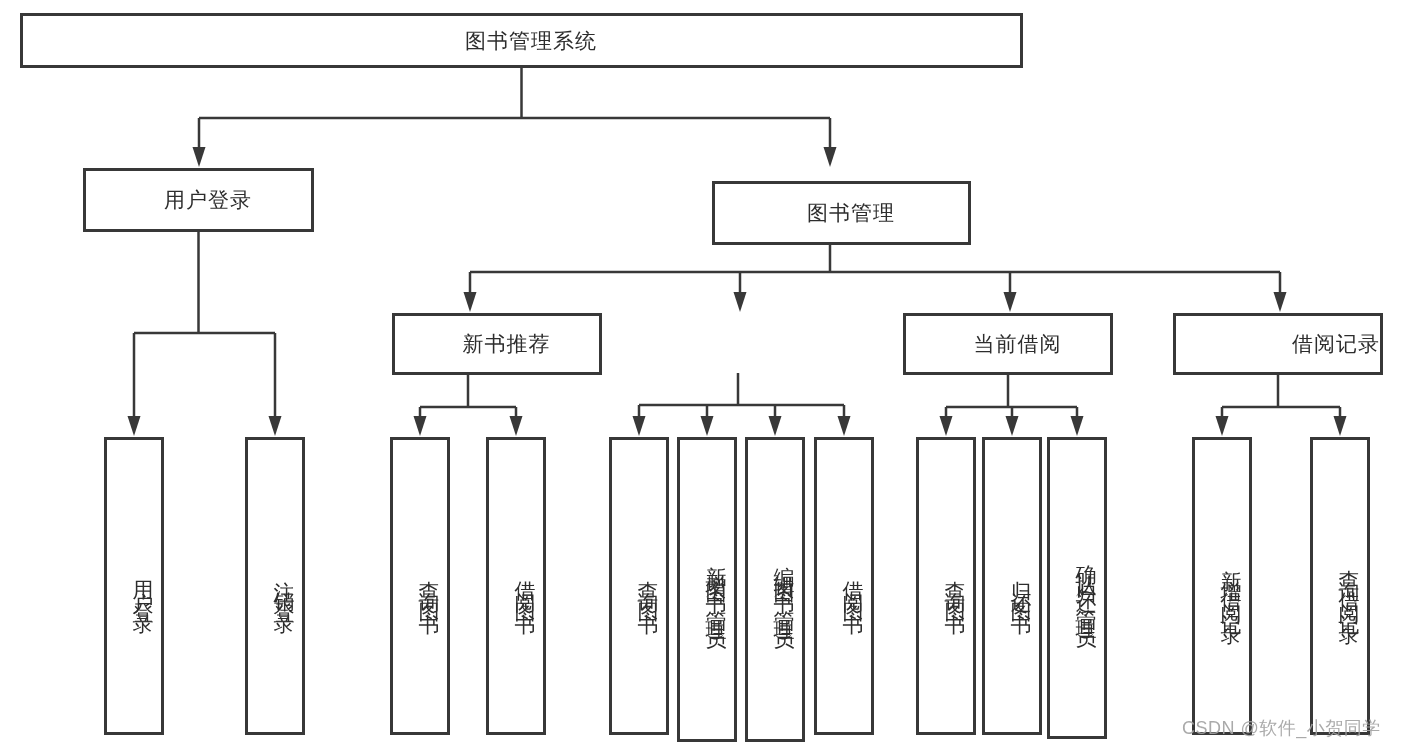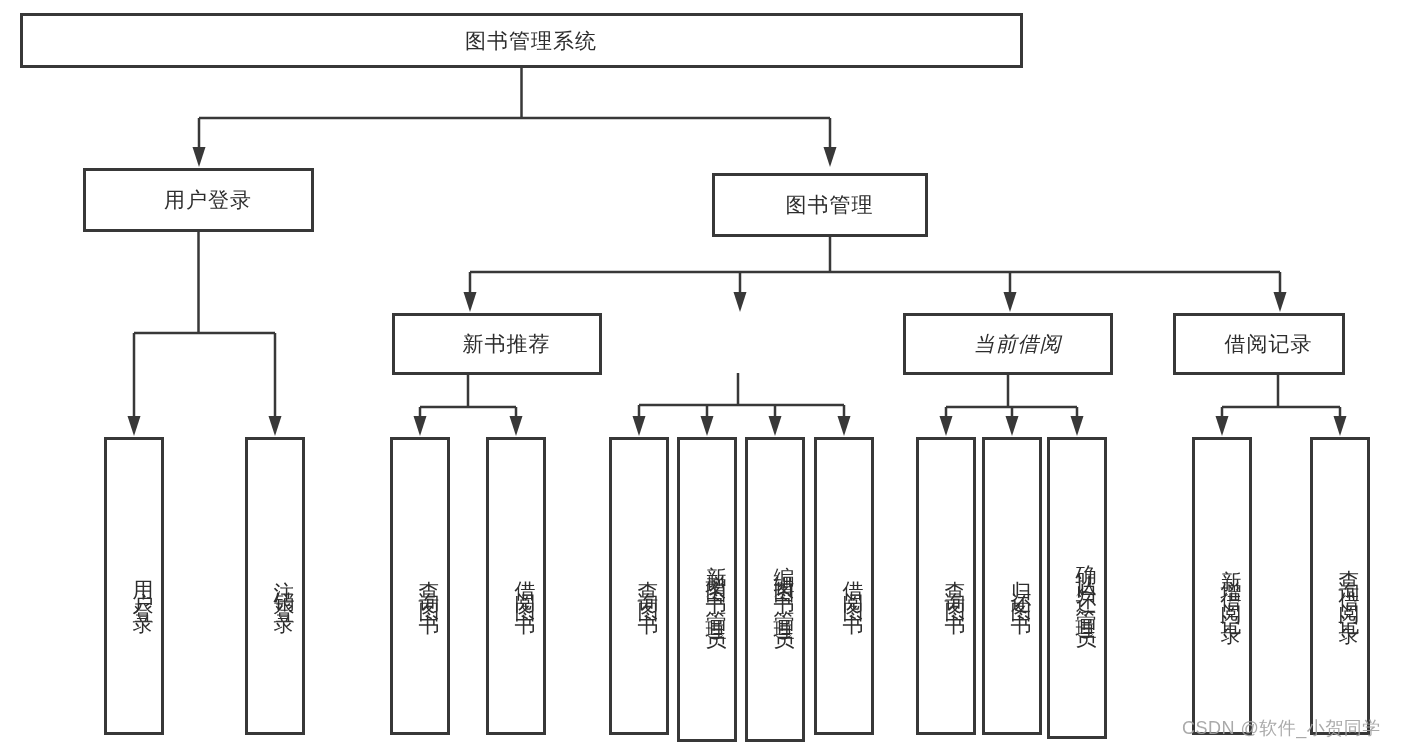--- a/index.html
+++ b/index.html
@@ -98,31 +98,31 @@
     </g>
   </svg>
 
   <div class="node" style="left:20px; top:13px; width:1003px; height:55px;">
     <span class="h-label">图书管理系统</span>
   </div>
 
   <div class="node" style="left:83px; top:168px; width:231px; height:64px;">
     <span class="h-label">用户登录</span>
   </div>
-  <div class="node" style="left:712px; top:173px; width:216px; height:64px;text-align:center;">
+  <div class="node" style="left:712px; top:181px; width:259px; height:64px;text-align:center;">
     <span class="h-label">图书管理</span>
   </div>
 
   <div class="node" style="left:363px; top:313px; width:210px; height:62px;margin-left:29px;">
     <span class="h-label">新书推荐</span>
   </div>
-  <div class="node" style="left:903px; top:313px; width:210px; height:62px;font-style:italic;">
+  <div class="node" style="left:903px; top:313px; width:210px; height:62px;">
     <span class="h-label">当前借阅</span>
   </div>
-  <div class="node" style="left:1173px; top:313px; width:172px; height:62px;">
+  <div class="node" style="left:1173px; top:313px; width:210px; height:62px;justify-content:flex-end;">
     <span class="h-label">借阅记录</span>
   </div>
 
   <div class="node v-node" style="left:104px; top:437px; width:60px; height:298px;">
     <span>用户登录</span>
   </div>
   <div class="node v-node" style="left:245px; top:437px; width:60px; height:298px;">
     <span>注销登录</span>
   </div>
 

